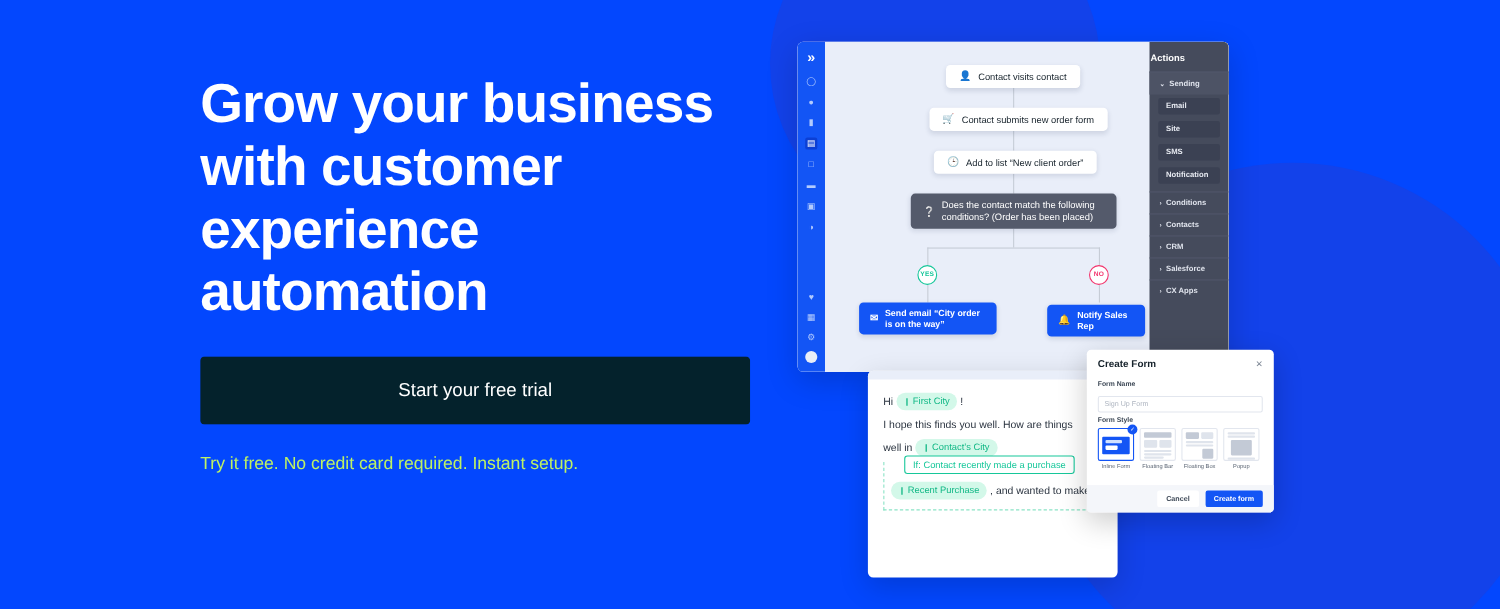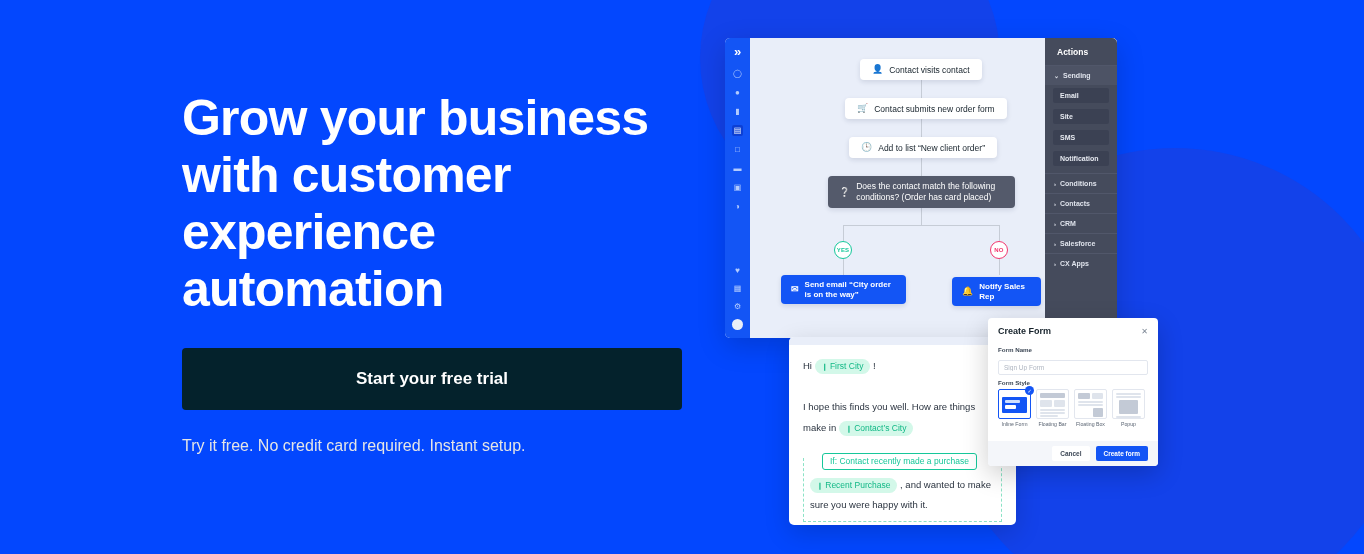--- a/index.html
+++ b/index.html
@@ -9,21 +9,21 @@
     font-family:"Liberation Sans", sans-serif;
     position:relative;
   }
 
   
   .bg-circle { position:absolute; border-radius:50%; background:#1342ea; }
   #circle-top    { width:300px; height:300px; left:700px;  top:-92px; }
   #circle-bottom { width:470px; height:470px; left:940px;  top:148px; }
 
   
-  .hero { position:absolute; left:182px; top:90px; width:520px; z-index:5; }
+  .hero { position:absolute; left:182px; top:66px; width:520px; z-index:5; }
   .hero h1 {
     color:#fff;
     font-size:50px;
     line-height:57px;
     font-weight:bold;
     letter-spacing:-0.8px;
     width:510px;
   }
   .hero .sub {
     color:#fff;
@@ -51,24 +51,24 @@
     padding:0 22px;
   }
   .signup input::placeholder { color:#9aa3ab; }
   .signup button {
     flex:1;
     border:none;
     background:#04222c;
     color:#fff;
     font-family:"Liberation Sans", sans-serif;
     font-size:17px;
-    font-weight:bold;
+    font-weight:normal;
     cursor:pointer;
   }
-  .trynote { color:#e5e5e5; font-size:16px; margin-top:27px; font-weight:500; }
+  .trynote { color:#bef264; font-size:16px; margin-top:27px; font-weight:500; }
 
   
   #automation-window {
     position:absolute;
     left:725px; top:38px;
     width:392px; height:300px;
     background:#fff;
     border-radius:5px;
     box-shadow:0 8px 28px rgba(0,0,0,.17);
     overflow:hidden;
@@ -155,21 +155,21 @@
 
   
   .actions {
     width:72px; flex:0 0 72px;
     background:#454b5c;
     display:flex; flex-direction:column;
     padding:0;
   }
   .actions .atitle {
     color:#fff; font-size:8.5px; font-weight:bold;
-    padding:9px 9px 8px 12px;
+    padding:9px 9px 8px 1px;
   }
   .agroup {
     color:#dfe3ec; font-size:7px; font-weight:bold;
     padding:6px 9px; display:flex; align-items:center; gap:4px;
     border-top:1px solid #51576a;
   }
   .agroup.open { background:#4d5365; }
   .agroup .chev { font-size:6px; }
   .aitem {
     margin:3px 8px; background:#3b4153; border-radius:2px;
@@ -189,21 +189,21 @@
     z-index:9;
   }
   #email-card .ebar { height:8px; background:#e9eef9; }
   .ebody { padding:10px 14px; font-size:9.5px; color:#2b3440; line-height:21px; }
   .tok {
     display:inline-block; background:#d3f8e9; color:#12b886;
     border-radius:9px; padding:1px 7px; font-size:8.5px;
     line-height:13px; font-weight:500; vertical-align:middle;
   }
   .tok .car { font-size:7px; }
-  .cond-wrap { margin-top:20px; border:1px dashed #8be3c6; border-top:none;
+  .cond-wrap { margin-top:2px; border:1px dashed #8be3c6; border-top:none;
                padding:0 6px 6px 6px; position:relative; }
   .cond-pill {
     display:inline-block; border:1px solid #16c79a; color:#16c79a;
     background:#fff; border-radius:3px; font-size:8.5px; font-weight:500;
     padding:1px 7px; position:relative; top:-8px; left:12px; line-height:13px;
   }
   .cond-body { font-size:9.5px; color:#2b3440; line-height:20px; margin-top:-4px; }
 
   
   #create-form-modal {
@@ -316,21 +316,21 @@
           <span>Contact submits new order form</span>
         </div>
 
         <div class="node" style="left:99px; top:99px;">
           <span class="nicon">🕒</span>
           <span>Add to list “New client order”</span>
         </div>
 
         <div class="node dark" style="left:78px; top:138px; width:187px;">
           <span class="nicon">❔</span>
-          <span>Does the contact match the following conditions? (Order has card placed)</span>
+          <span>Does the contact match the following conditions? (Order has been placed)</span>
         </div>
 
         <div class="badge yes" style="left:84px; top:203px;">YES</div>
         <div class="badge no" style="left:240px; top:203px;">NO</div>
 
         <div class="node blue" style="left:31px; top:237px; width:125px;">
           <span class="nicon">✉</span>
           <span>Send email “City order is on the way”</span>
         </div>
 
@@ -381,40 +381,39 @@
   <div class="ebar"></div>
   <div class="ebody">
     <div>
       <span>Hi</span>
       <span class="tok">
         <span class="car">❙</span>
         <span>First City</span>
       </span>
       <span>!</span>
     </div>
-    <div style="margin-top:20px;">I hope this finds you well. How are things</div>
+    <div style="margin-top:0;">I hope this finds you well. How are things</div>
     <div>
-      <span>make in</span>
+      <span>well in</span>
       <span class="tok">
         <span class="car">❙</span>
         <span>Contact’s City</span>
       </span>
     </div>
 
     <div class="cond-wrap">
       <div class="cond-pill">If: Contact recently made a purchase</div>
       <div class="cond-body">
         <div>
           <span class="tok">
             <span class="car">❙</span>
             <span>Recent Purchase</span>
           </span>
           <span>, and wanted to make</span>
         </div>
-        <div>sure you were happy with it.</div>
       </div>
     </div>
   </div>
 </div>
 
 <div id="create-form-modal">
   <div class="mhead">
     <span class="mtitle">Create Form</span>
     <span class="mclose">✕</span>
   </div>

